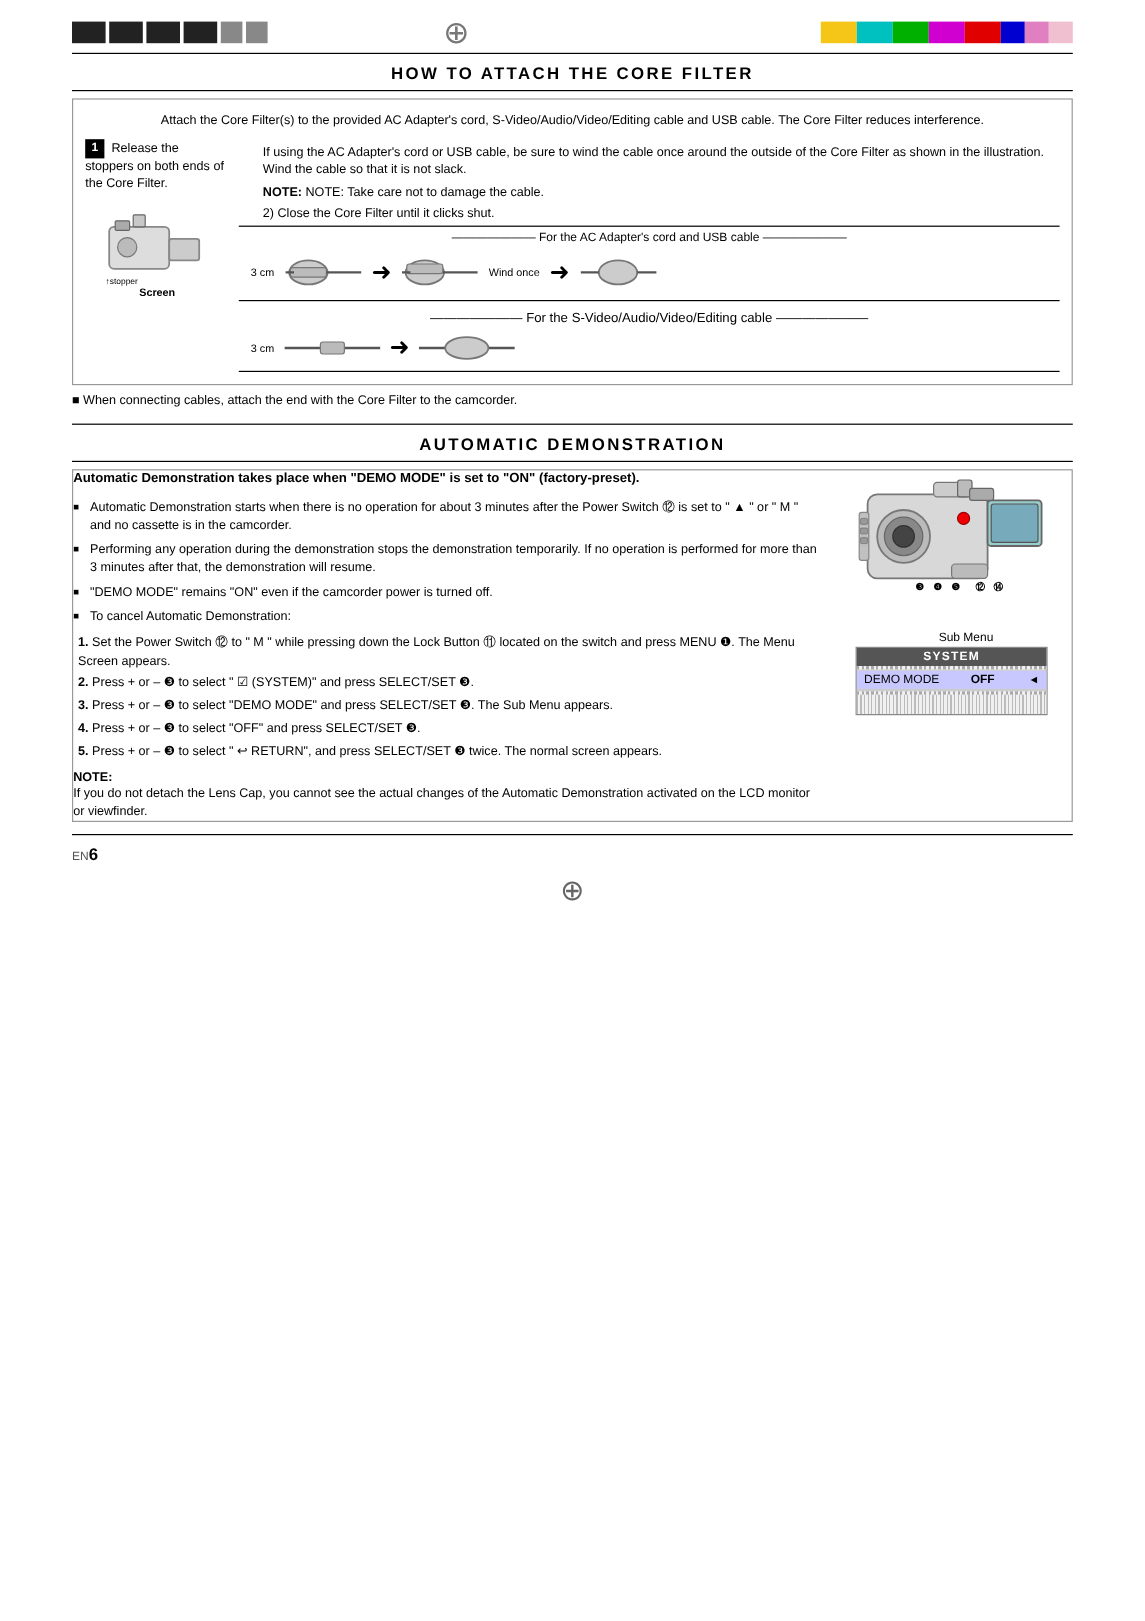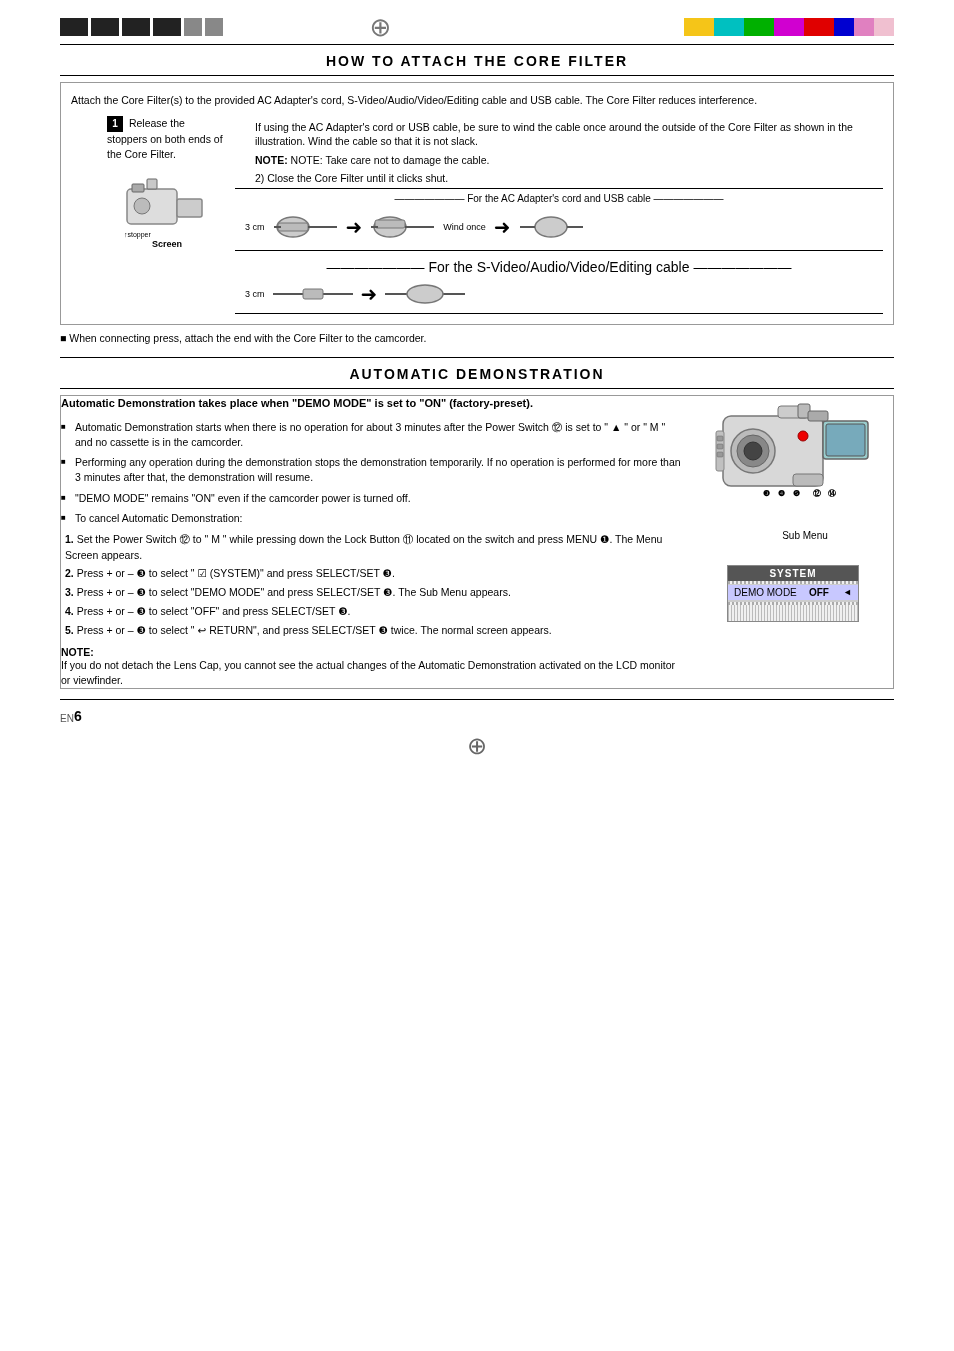--- a/index.html
+++ b/index.html
@@ -74,27 +74,27 @@
       border: 1px solid #999;
       margin: 0 60px;
       padding: 10px;
       background: #fff;
     }
 
     .content-box-intro {
       font-size: 10.5px;
       margin-bottom: 8px;
       line-height: 1.4;
+      text-align: center;
     }
 
     
     .core-filter-steps {
       display: flex;
       gap: 8px;
-      margin-left: 36px;
     }
     .step-left {
       width: 120px;
       flex-shrink: 0;
     }
     .step-right {
       flex: 1;
     }
 
     .step-num {
@@ -201,24 +201,24 @@
     .sub-menu-label {
       font-size: 10px;
       margin-top: 4px;
       font-weight: normal;
       text-align: center;
       margin-left: 24px;
     }
 
     
     .system-menu {
-      width: 132px;
+      width: 160px;
       border: 1px solid #888;
       background: #f0f0f0;
-      margin-top: 24px;
+      margin-top: 2px;
       font-size: 10px;
     }
     .system-menu-title {
       background: #555;
       color: #fff;
       text-align: center;
       padding: 2px 4px;
       font-weight: bold;
       font-size: 10px;
       letter-spacing: 1px;
@@ -362,42 +362,42 @@
           <div style="font-size:20px;">➜</div>
           <svg width="65" height="38" viewBox="0 0 65 38">
             <ellipse cx="32" cy="19" rx="16" ry="10" fill="#ccc" stroke="#777" stroke-width="1.5"></ellipse>
             <line x1="1" y1="19" x2="16" y2="19" stroke="#555" stroke-width="2"></line>
             <line x1="48" y1="19" x2="64" y2="19" stroke="#555" stroke-width="2"></line>
           </svg>
         </div>
       </div>
 
       <div style="border-bottom:1px solid #000; margin: 0; padding:4px 0;">
-        <div style="text-align:center; font-size:14px; margin-bottom:4px;">
+        <div style="text-align:center; font-size:11px; margin-bottom:4px;">
           ——————— <span>For the S-Video/Audio/Video/Editing cable</span> ———————
         </div>
         <div style="display:flex; align-items:center; gap:8px; padding:0 10px;">
           <div style="font-size:9px;">3 cm</div>
           <svg width="80" height="30" viewBox="0 0 80 30">
             <line x1="0" y1="15" x2="80" y2="15" stroke="#555" stroke-width="2"></line>
             <rect x="30" y="10" width="20" height="10" rx="2" fill="#bbb" stroke="#777" stroke-width="1"></rect>
           </svg>
           <div style="font-size:20px;">➜</div>
           <svg width="80" height="30" viewBox="0 0 80 30">
             <line x1="0" y1="15" x2="80" y2="15" stroke="#555" stroke-width="2"></line>
             <ellipse cx="40" cy="15" rx="18" ry="9" fill="#ccc" stroke="#777" stroke-width="1.5"></ellipse>
           </svg>
         </div>
       </div>
     </div>
   </div>
 </div>
 
 
-<div class="connecting-note">When connecting press, attach the end with the Core Filter to the camcorder.</div>
+<div class="connecting-note">When connecting cables, attach the end with the Core Filter to the camcorder.</div>
 
 <br>
 <hr class="hline">
 
 
 <div class="section-title">AUTOMATIC DEMONSTRATION</div>
 
 <hr class="hline" style="margin-bottom:6px;">
 
 

